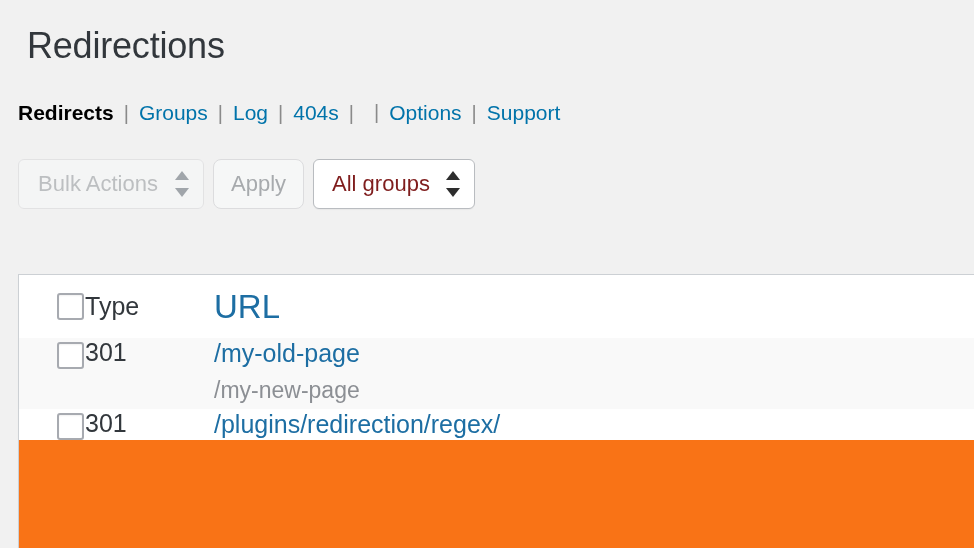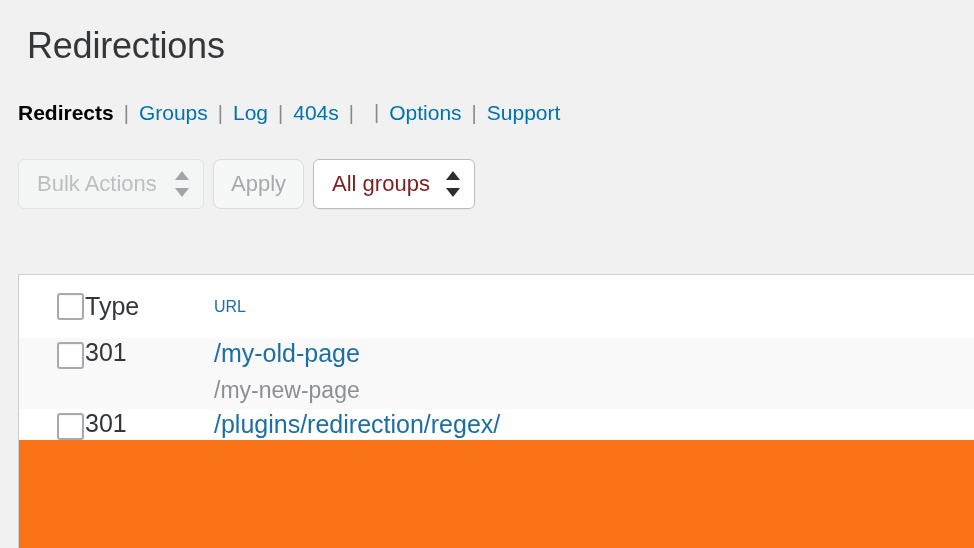--- a/index.html
+++ b/index.html
@@ -116,20 +116,21 @@
     border-bottom: 9px solid #2d2d2d;
   }
   .select-shell .arrows i.down {
     border-top: 9px solid #2d2d2d;
   }
   .select-shell.disabled .wp-select {
     color: #a7aaad;
     background: #f6f7f7;
     border-color: #dcdcde;
     box-shadow: none;
+    text-align: center;
   }
   .select-shell.disabled .arrows i.up { border-bottom-color: #a0a5aa; }
   .select-shell.disabled .arrows i.down { border-top-color: #a0a5aa; }
 
   .wp-button {
     box-sizing: border-box;
     height: 50px;
     padding: 0 17px;
     font-family: "Liberation Sans", sans-serif;
     font-size: 22px;
@@ -191,21 +192,21 @@
     display: flex;
     align-items: center;
     height: 63px;
   }
   .th-type {
     font-size: 25px;
     color: #32373c;
     padding-left: 6px;
   }
   .th-url a {
-    font-size: 16px;
+    font-size: 33px;
     color: #1d6ea3;
     text-decoration: none;
   }
 
   tbody tr.row-alt { background: #f9f9f9; }
   tbody tr.row-std { background: #ffffff; }
   tbody td {
     border-bottom: 1px solid #e1e1e1;
     padding-top: 20px;
     padding-bottom: 26px;

